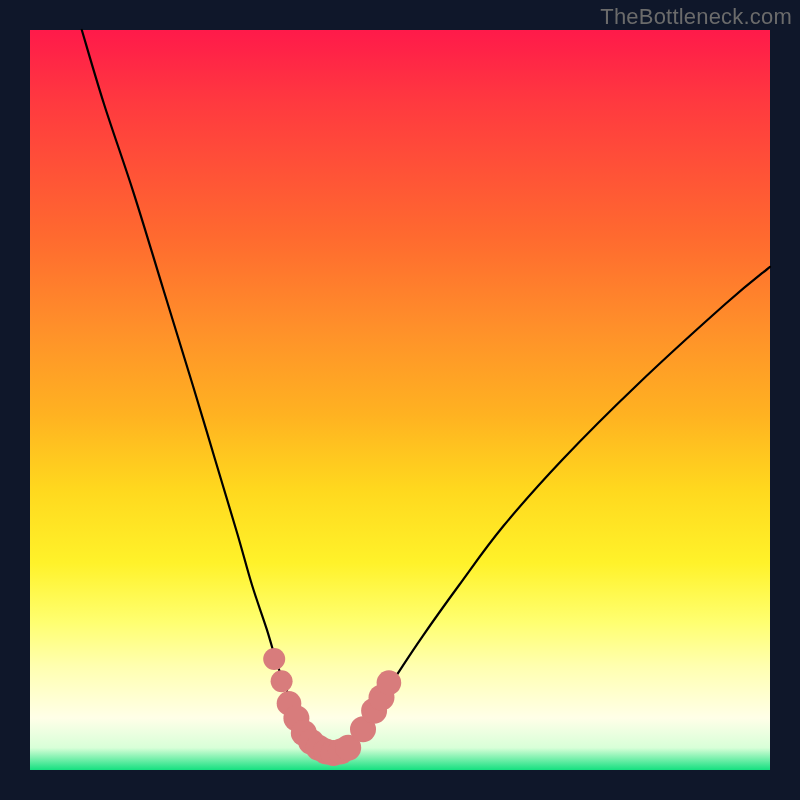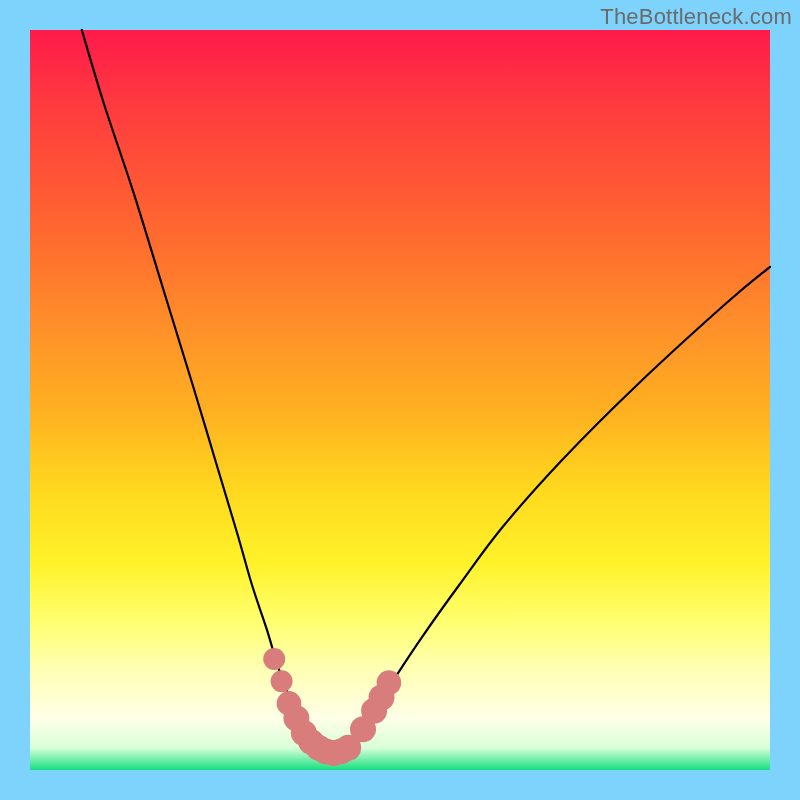--- a/index.html
+++ b/index.html
@@ -8,21 +8,21 @@
     width: 800px;
     height: 800px;
     background: #000000;
     overflow: hidden;
     font-family: Arial, Helvetica, sans-serif;
   }
   .frame {
     position: relative;
     width: 800px;
     height: 800px;
-    background: #7dd3fc;
+    background: #0f172a;
   }
   .plot {
     position: absolute;
     left: 30px;
     top: 30px;
     width: 740px;
     height: 740px;
     
     background: linear-gradient(
       to bottom,

